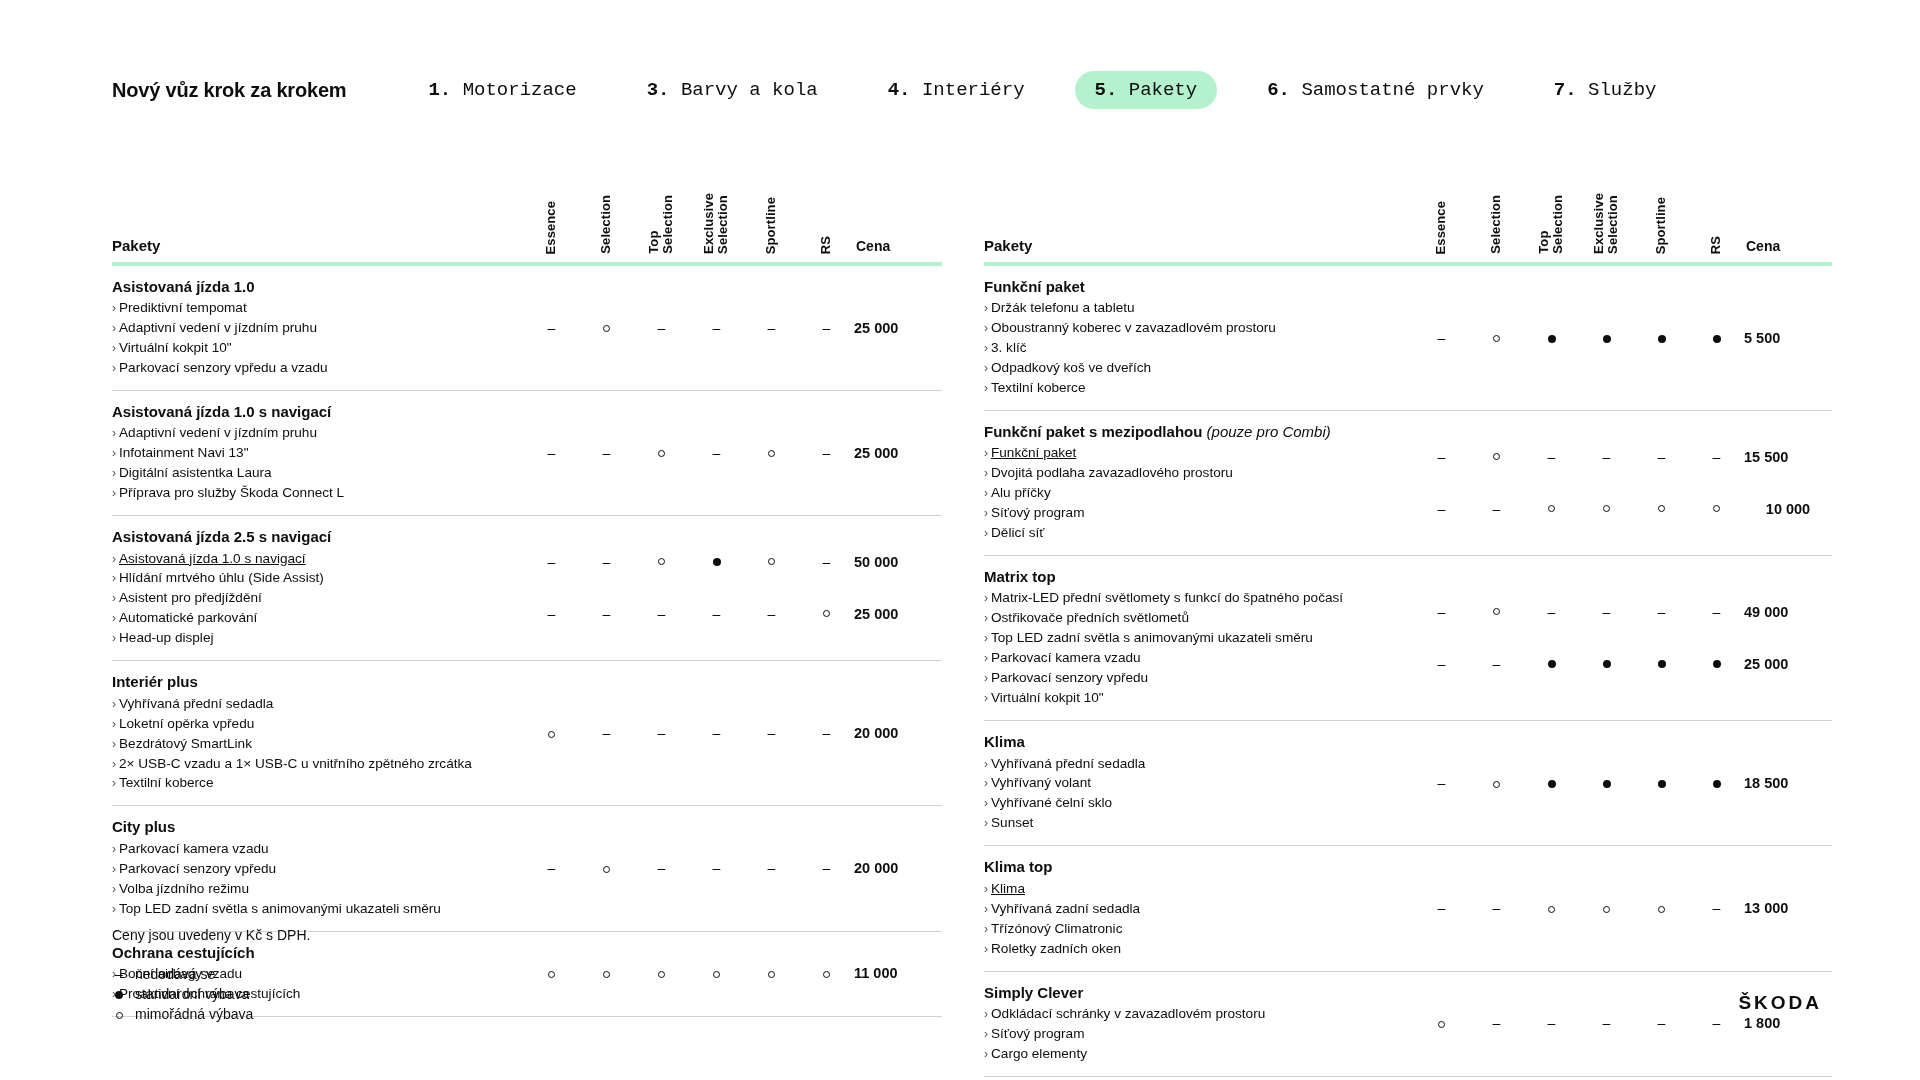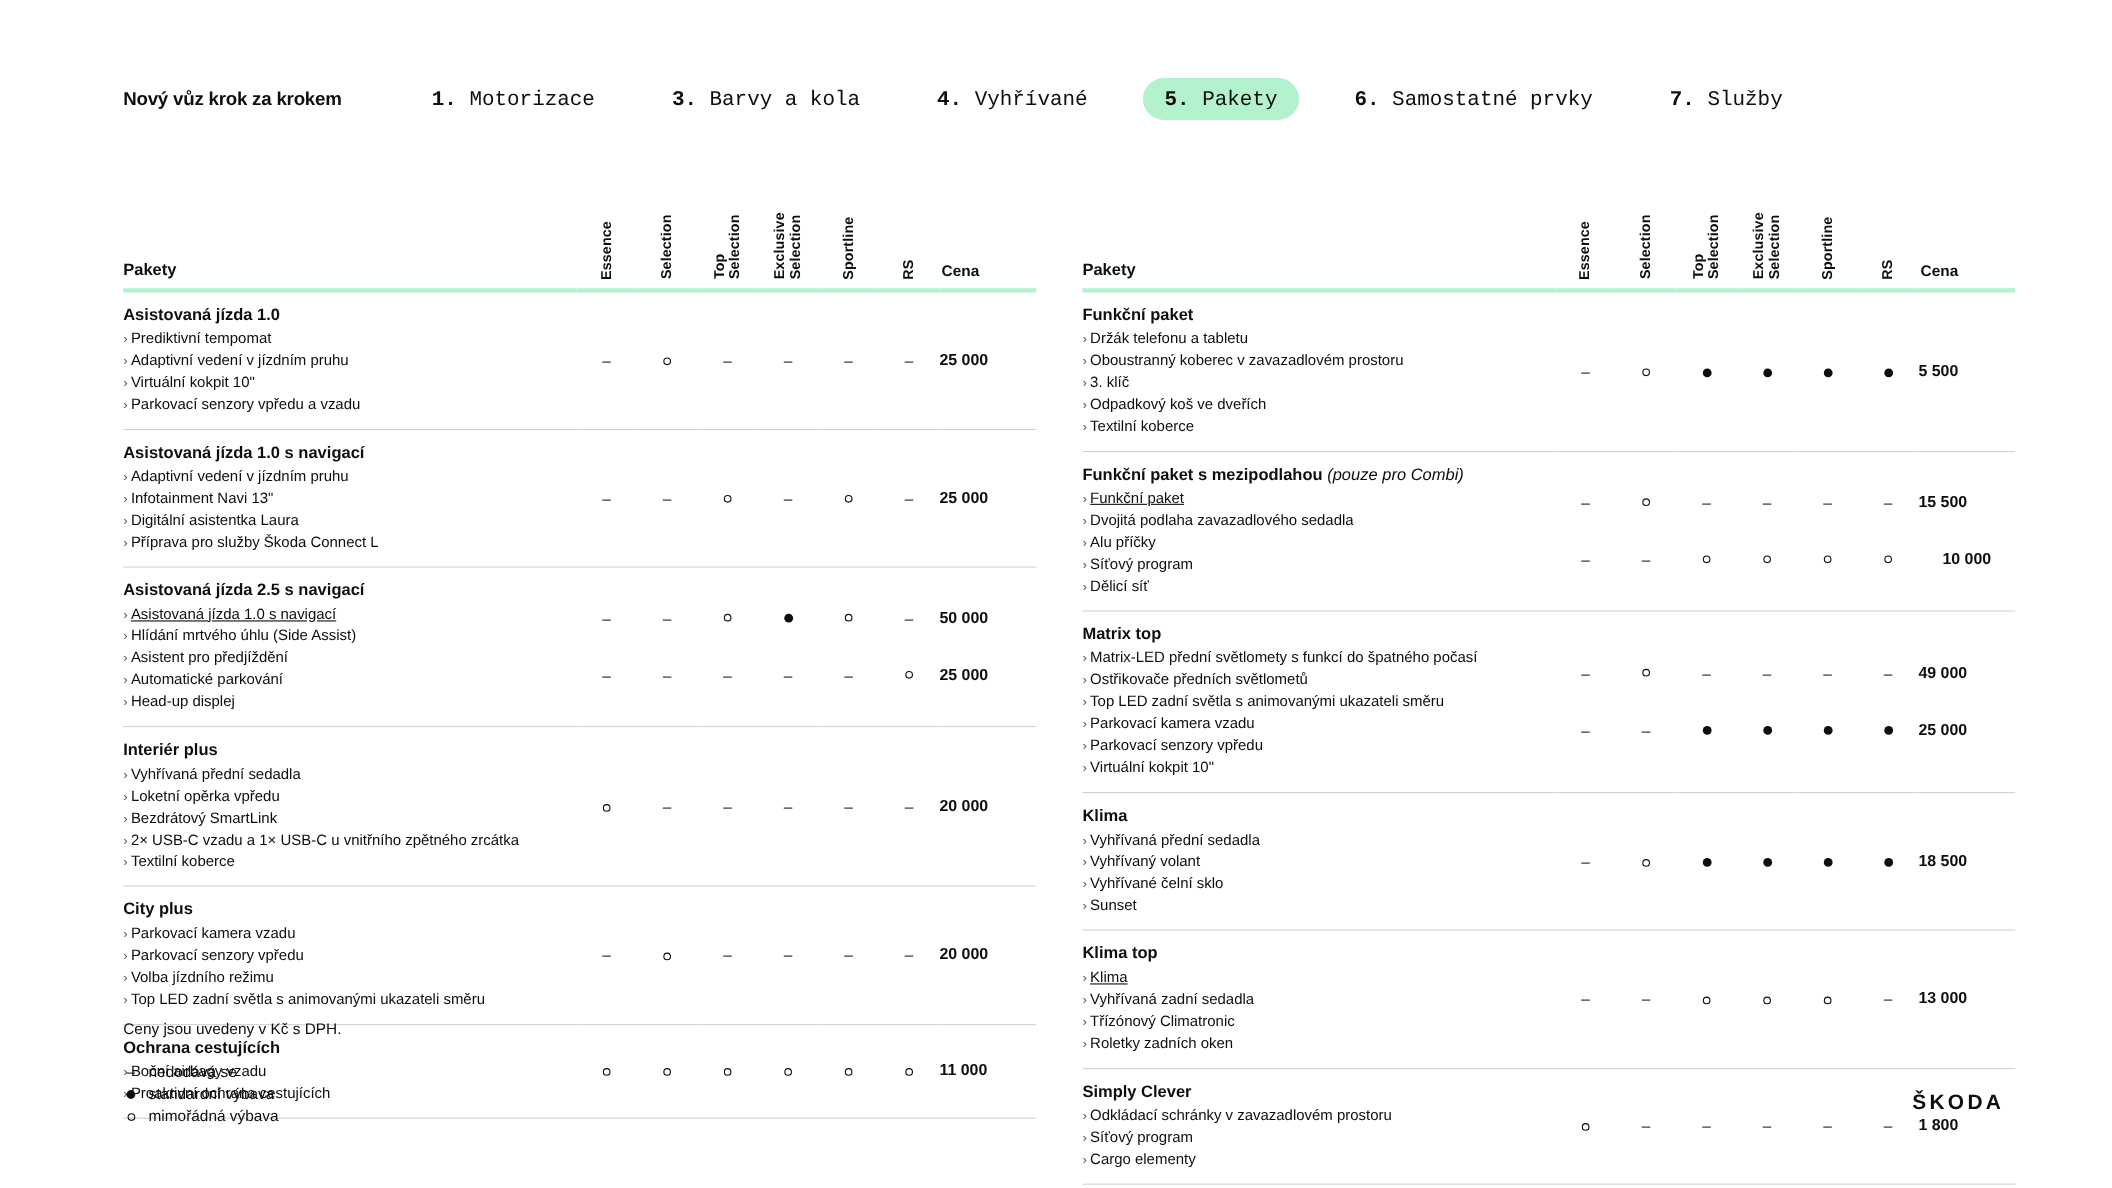--- a/index.html
+++ b/index.html
@@ -15,21 +15,21 @@
   
   .topnav {
     position: absolute;
     left: 112px; top: 68px;
     width: 1720px; height: 44px;
     display: flex;
     align-items: center;
     gap: 0;
   }
   .brandline {
-    font-size: 17px;
+    font-size: 20px;
     font-weight: bold;
     letter-spacing: -0.2px;
     white-space: nowrap;
     margin-right: 62px;
   }
   .navitem {
     font-size: 19px;
     white-space: nowrap;
     padding: 9px 20px;
     border-radius: 22px;
@@ -158,21 +158,21 @@
   .logo .sk { font-family: "Liberation Sans", sans-serif; }
 </style>
 </head>
 <body>
 
 <div class="topnav">
   <div class="brandline">Nový vůz krok za krokem</div>
   <div id="nav-items" style="display:flex;align-items:center;">
       <div class="navitem"><span class="num">1.</span> <span>Motorizace</span></div>
       <div class="navitem"><span class="num">3.</span> <span>Barvy a kola</span></div>
-      <div class="navitem"><span class="num">4.</span> <span>Vyhřívané</span></div>
+      <div class="navitem"><span class="num">4.</span> <span>Interiéry</span></div>
       <div class="navitem active"><span class="num">5.</span> <span>Pakety</span></div>
       <div class="navitem"><span class="num">6.</span> <span>Samostatné prvky</span></div>
       <div class="navitem"><span class="num">7.</span> <span>Služby</span></div>
     </div>
 </div>
 
 <div class="board">
 
   <div class="tablewrap left">
     <table class="pk">
@@ -419,21 +419,21 @@
             <td class="mark"><span class="dot-full"></span></td>
             <td class="mark"><span class="dot-full"></span></td>
             <td class="mark"><span class="dot-full"></span></td>
             <td class="mark"><span class="dot-full"></span></td>
             <td class="price"><span>5 500</span></td>
           </tr>
           <tr class="pkrow">
             <td class="c-name">
               <div class="pkg-title"><span>Funkční paket s mezipodlahou</span> <span class="note">(pouze pro Combi)</span></div>
               <div class="feat"><span class="chev">›</span><span class="u">Funkční paket</span></div>
-              <div class="feat"><span class="chev">›</span><span>Dvojitá podlaha zavazadlového sedadla</span></div>
+              <div class="feat"><span class="chev">›</span><span>Dvojitá podlaha zavazadlového prostoru</span></div>
               <div class="feat"><span class="chev">›</span><span>Alu příčky</span></div>
               <div class="feat"><span class="chev">›</span><span>Síťový program</span></div>
               <div class="feat"><span class="chev">›</span><span>Dělicí síť</span></div>
             </td>
             <td class="mark">
               <div class="subcell">
                 <span class="dash">–</span>
               </div>
               <div class="subcell">
                 <span class="dash">–</span>

